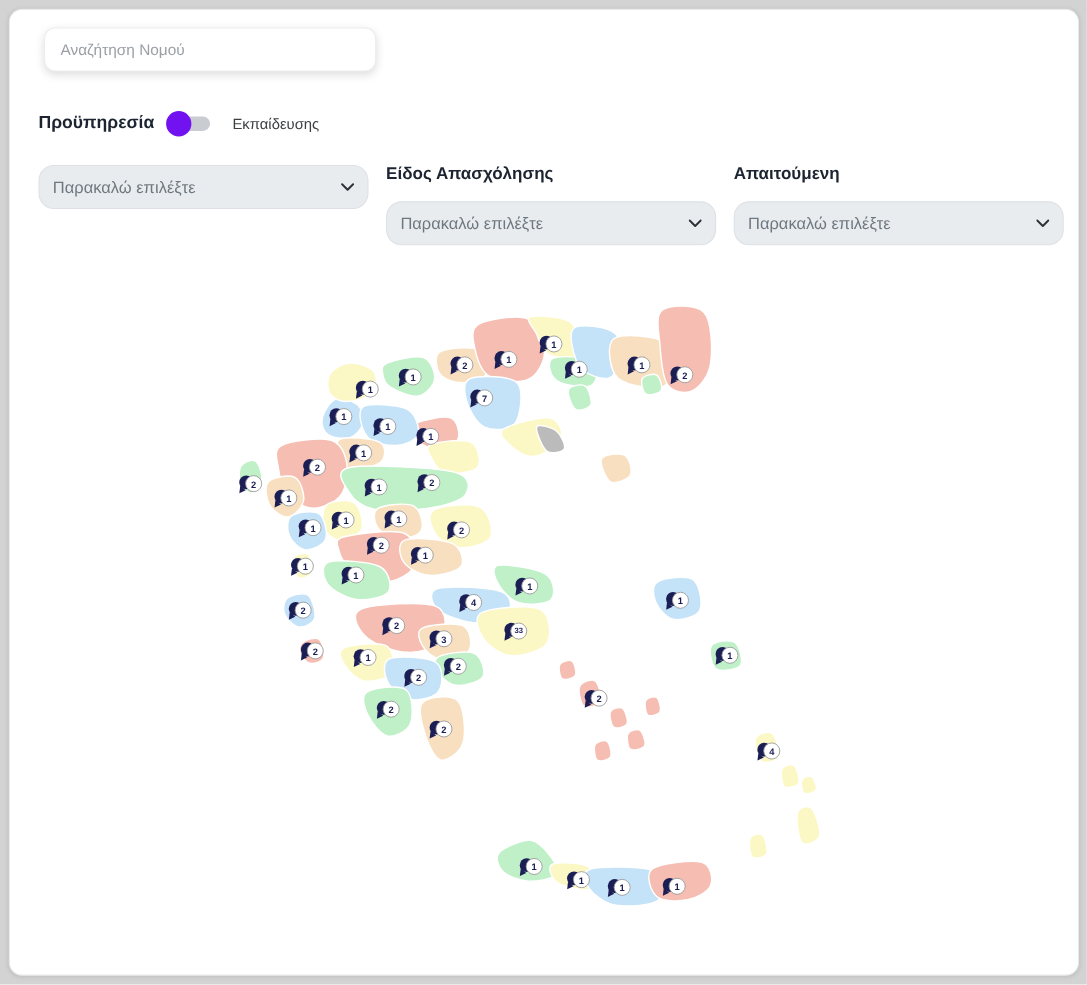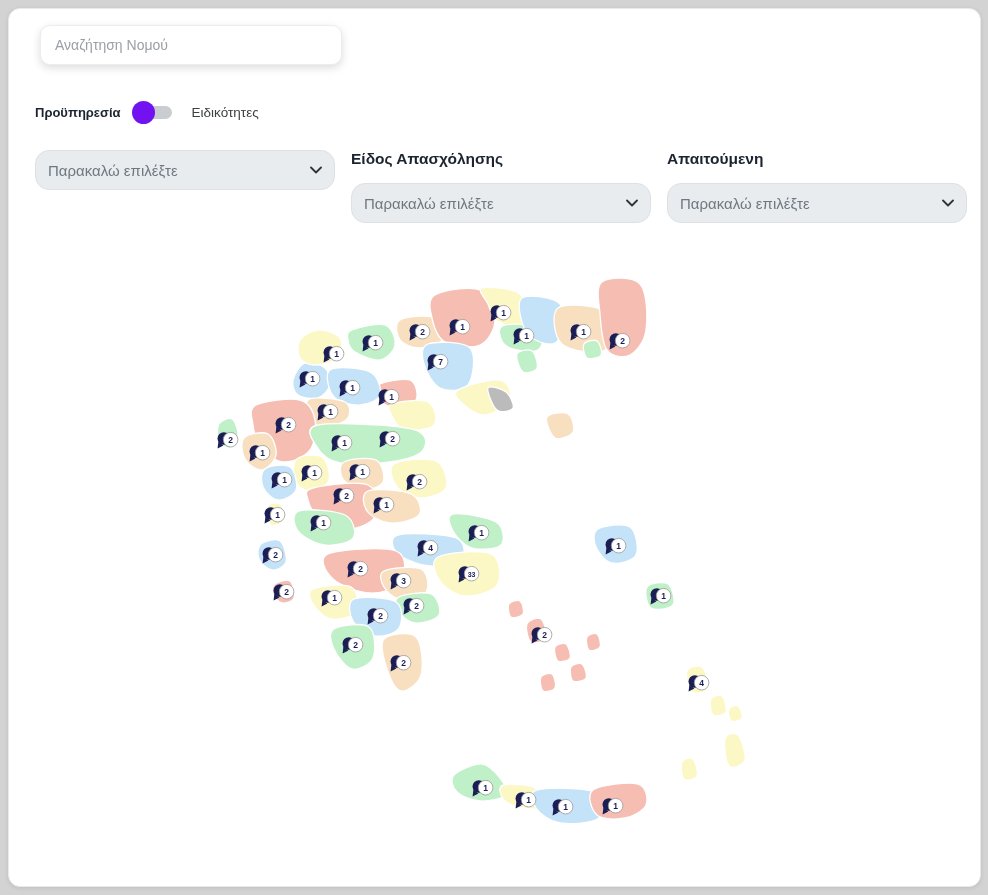--- a/index.html
+++ b/index.html
@@ -18,21 +18,21 @@
     border:1px solid #ededed;border-radius:10px;background:#fff;
     box-shadow:0 3px 9px rgba(0,0,0,.14);
     padding:0 14px;font-size:14px;color:#6d28d9;outline:none;
     font-family:"Liberation Sans",sans-serif;
   }
   .search-input::placeholder{color:#9aa0a6;}
   .exp-row{
     position:absolute;left:26px;top:90px;height:26px;
     display:flex;align-items:center;
   }
-  .exp-label{font-weight:bold;font-size:13px;color:#1b2430;}
+  .exp-label{font-weight:bold;font-size:16px;color:#1b2430;}
   .toggle{
     position:relative;width:37px;height:13px;border-radius:7px;
     background:#c9cdd2;margin:0 14px 0 14px;cursor:pointer;flex:none;
   }
   .toggle-knob{
     position:absolute;left:-3px;top:-5px;width:23px;height:23px;border-radius:50%;
   }
   .exp-state{font-size:13.5px;color:#3c4043;margin-left:6px;}
   .filters{
     position:absolute;left:26px;top:141px;right:13px;
@@ -58,21 +58,21 @@
 <body>
 
 <div class="card">
   <input class="search-input" type="text" placeholder="Αναζήτηση Νομού" style="">
 
   <div class="exp-row">
     <span class="exp-label">Προϋπηρεσία</span>
     <span class="toggle" style="background: rgb(201, 205, 210);">
       <span class="toggle-knob" id="toggle-knob" style="background: rgb(115, 18, 240);"></span>
     </span>
-    <span class="exp-state">Ειδικότητες</span>
+    <span class="exp-state">Εκπαίδευσης</span>
   </div>
 
   <div class="filters">
     <div class="filter-col">
       <div class="select">
         <span>Παρακαλώ επιλέξτε</span>
         <span class="chev">
           <svg width="12" height="8" viewBox="0 0 12 8">
               <path d="M1 1.5 L6 6.5 L11 1.5" fill="none" stroke="#2f3337" stroke-width="1.8" stroke-linecap="round" stroke-linejoin="round"></path>
             </svg>

